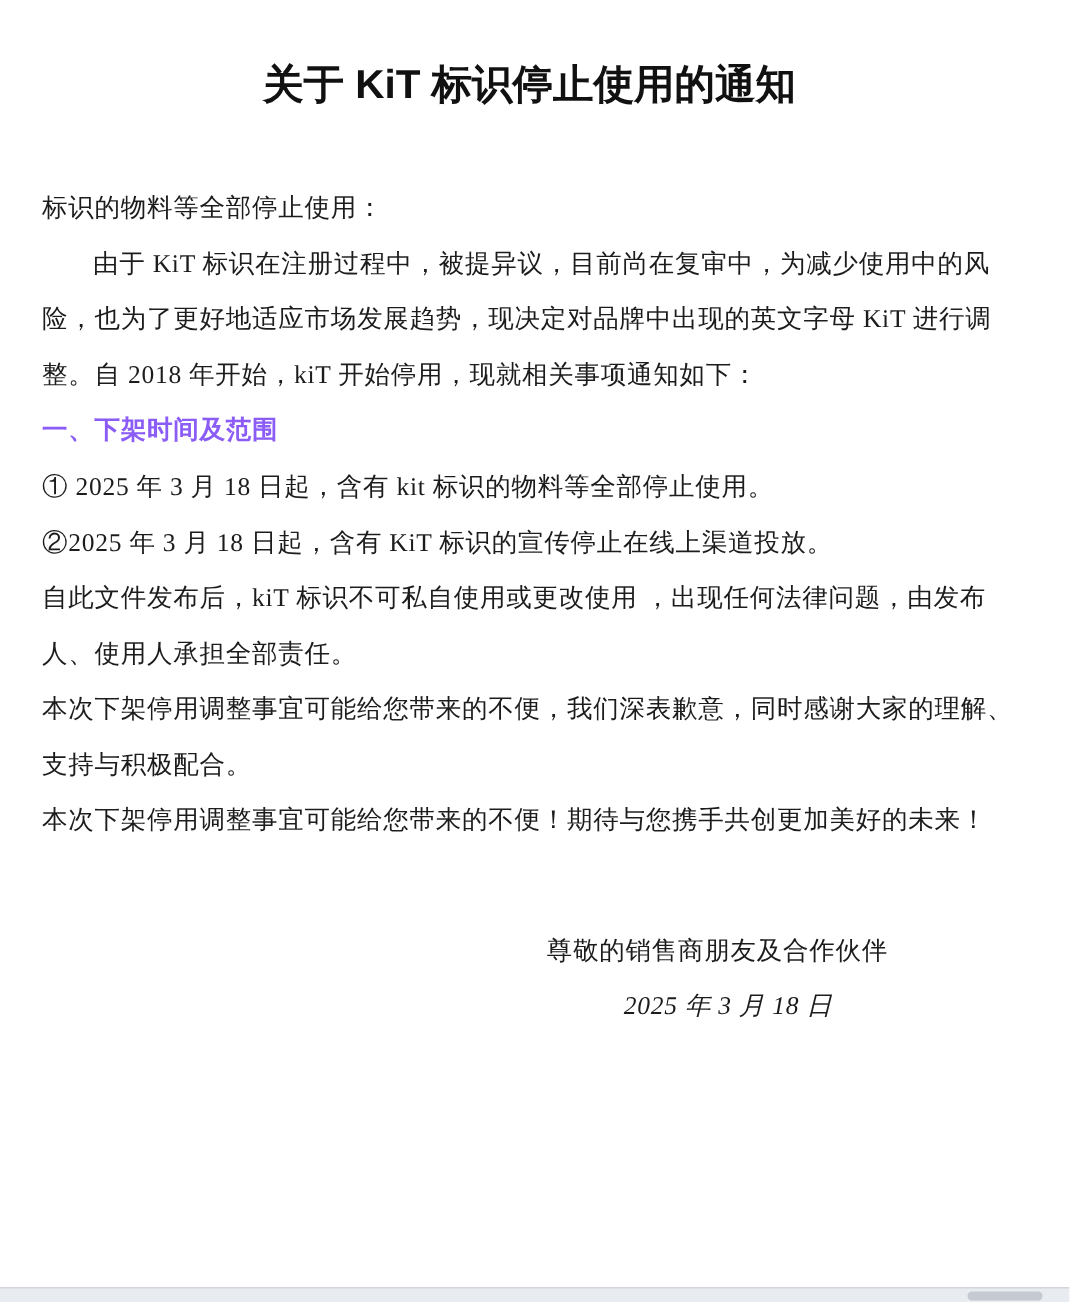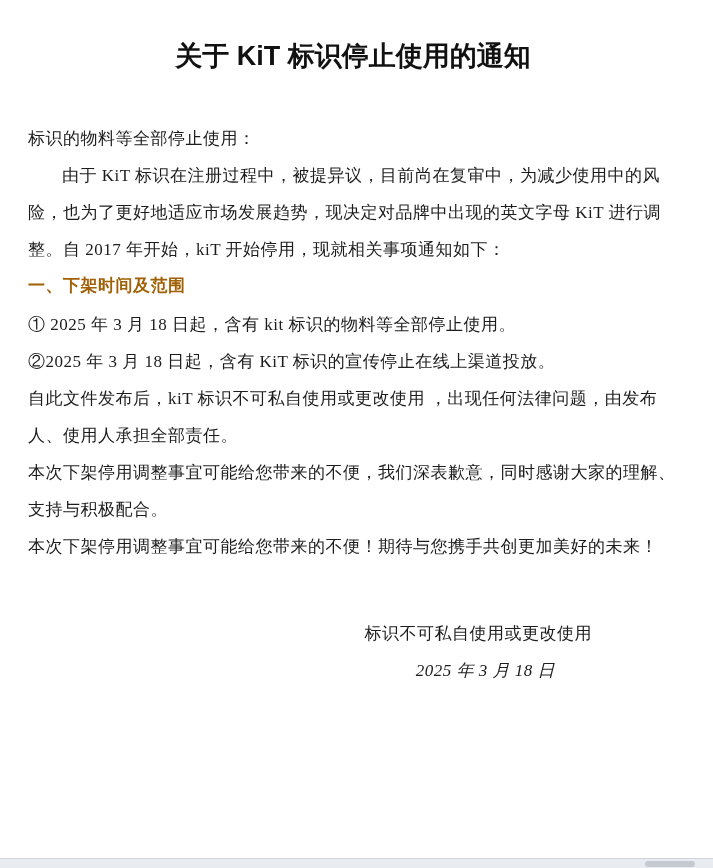--- a/index.html
+++ b/index.html
@@ -36,26 +36,26 @@
     margin: 0;
     font-size: 17px;
     line-height: 37px;
     letter-spacing: 0.5px;
   }
   .indent-2em {
     text-indent: 2em;
   }
   .section-heading {
     margin: 0;
-    font-family: Liberation Mono, monospace;
+    font-family: Liberation Sans, sans-serif;
     font-weight: bold;
     font-size: 17px;
     line-height: 38px;
     letter-spacing: 0.5px;
-    color: #a16207;
+    color: #8b5cf6;
   }
   .signature-block {
     margin-top: 50px;
   }
   .signature-company {
     margin: 0;
     font-size: 17px;
     line-height: 37px;
     letter-spacing: 0.5px;
     text-align: right;
@@ -92,38 +92,38 @@
 </style>
 </head>
 <body>
 
 <div class="page">
 
   <h1 class="doc-title">关于 KiT 标识停止使用的通知</h1>
 
   <p class="body-line">标识的物料等全部停止使用：</p>
 
-  <p class="body-line indent-2em">由于 KiT 标识在注册过程中，被提异议，目前尚在复审中，为减少使用中的风险，也为了更好地适应市场发展趋势，现决定对品牌中出现的英文字母 KiT 进行调整。自 2017 年开始，kiT 开始停用，现就相关事项通知如下：</p>
+  <p class="body-line indent-2em">由于 KiT 标识在注册过程中，被提异议，目前尚在复审中，为减少使用中的风险，也为了更好地适应市场发展趋势，现决定对品牌中出现的英文字母 KiT 进行调整。自 2018 年开始，kiT 开始停用，现就相关事项通知如下：</p>
 
   <h2 class="section-heading">一、下架时间及范围</h2>
 
   <p class="body-line">① 2025 年 3 月 18 日起，含有 kit 标识的物料等全部停止使用。</p>
 
   <p class="body-line">②2025 年 3 月 18 日起，含有 KiT 标识的宣传停止在线上渠道投放。</p>
 
 
   <p class="body-line">自此文件发布后，kiT 标识不可私自使用或更改使用 ，出现任何法律问题，由发布人、使用人承担全部责任。</p>
 
   <p class="body-line">本次下架停用调整事宜可能给您带来的不便，我们深表歉意，同时感谢大家的理解、支持与积极配合。</p>
 
 
   <p class="body-line">本次下架停用调整事宜可能给您带来的不便！期待与您携手共创更加美好的未来！</p>
 
   <div class="signature-block">
-    <p class="signature-company">标识不可私自使用或更改使用</p>
+    <p class="signature-company">尊敬的销售商朋友及合作伙伴</p>
     <p class="signature-date">2025 年 3 月 18 日</p>
   </div>
 
 </div>
 
 <div class="bottom-bar">
   <div class="scroll-thumb"></div>
 </div>
 
 </body></html>

